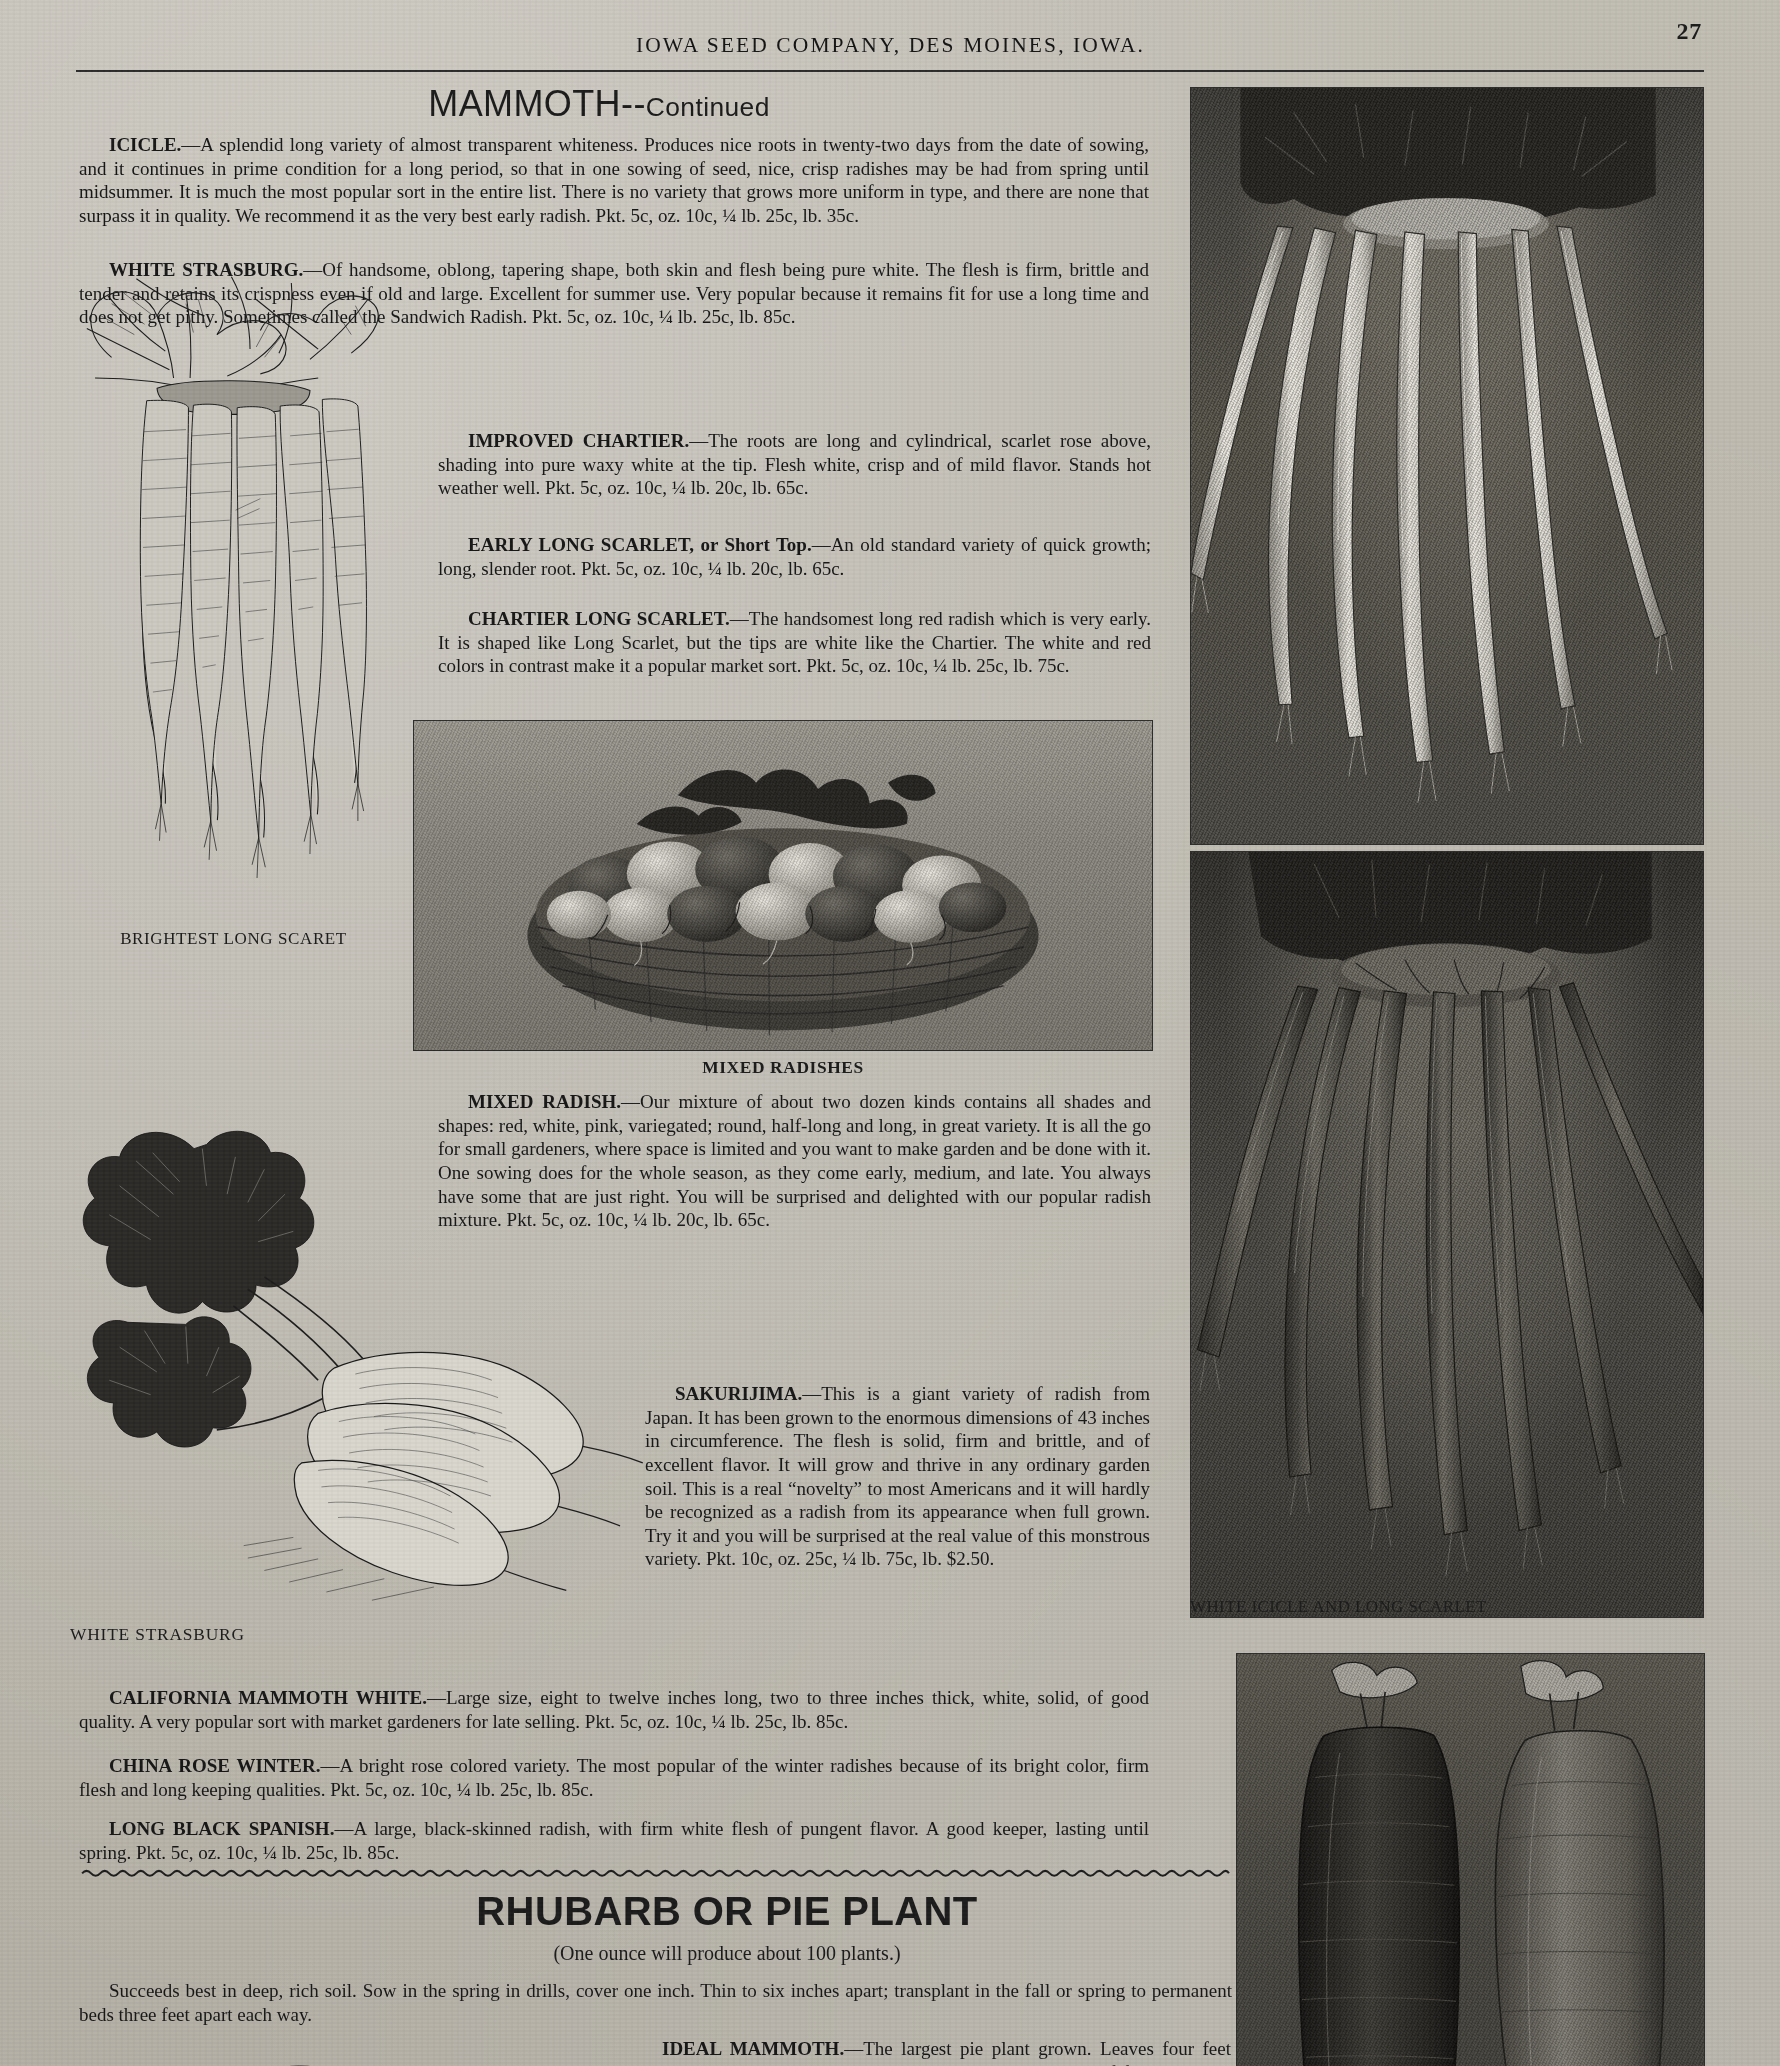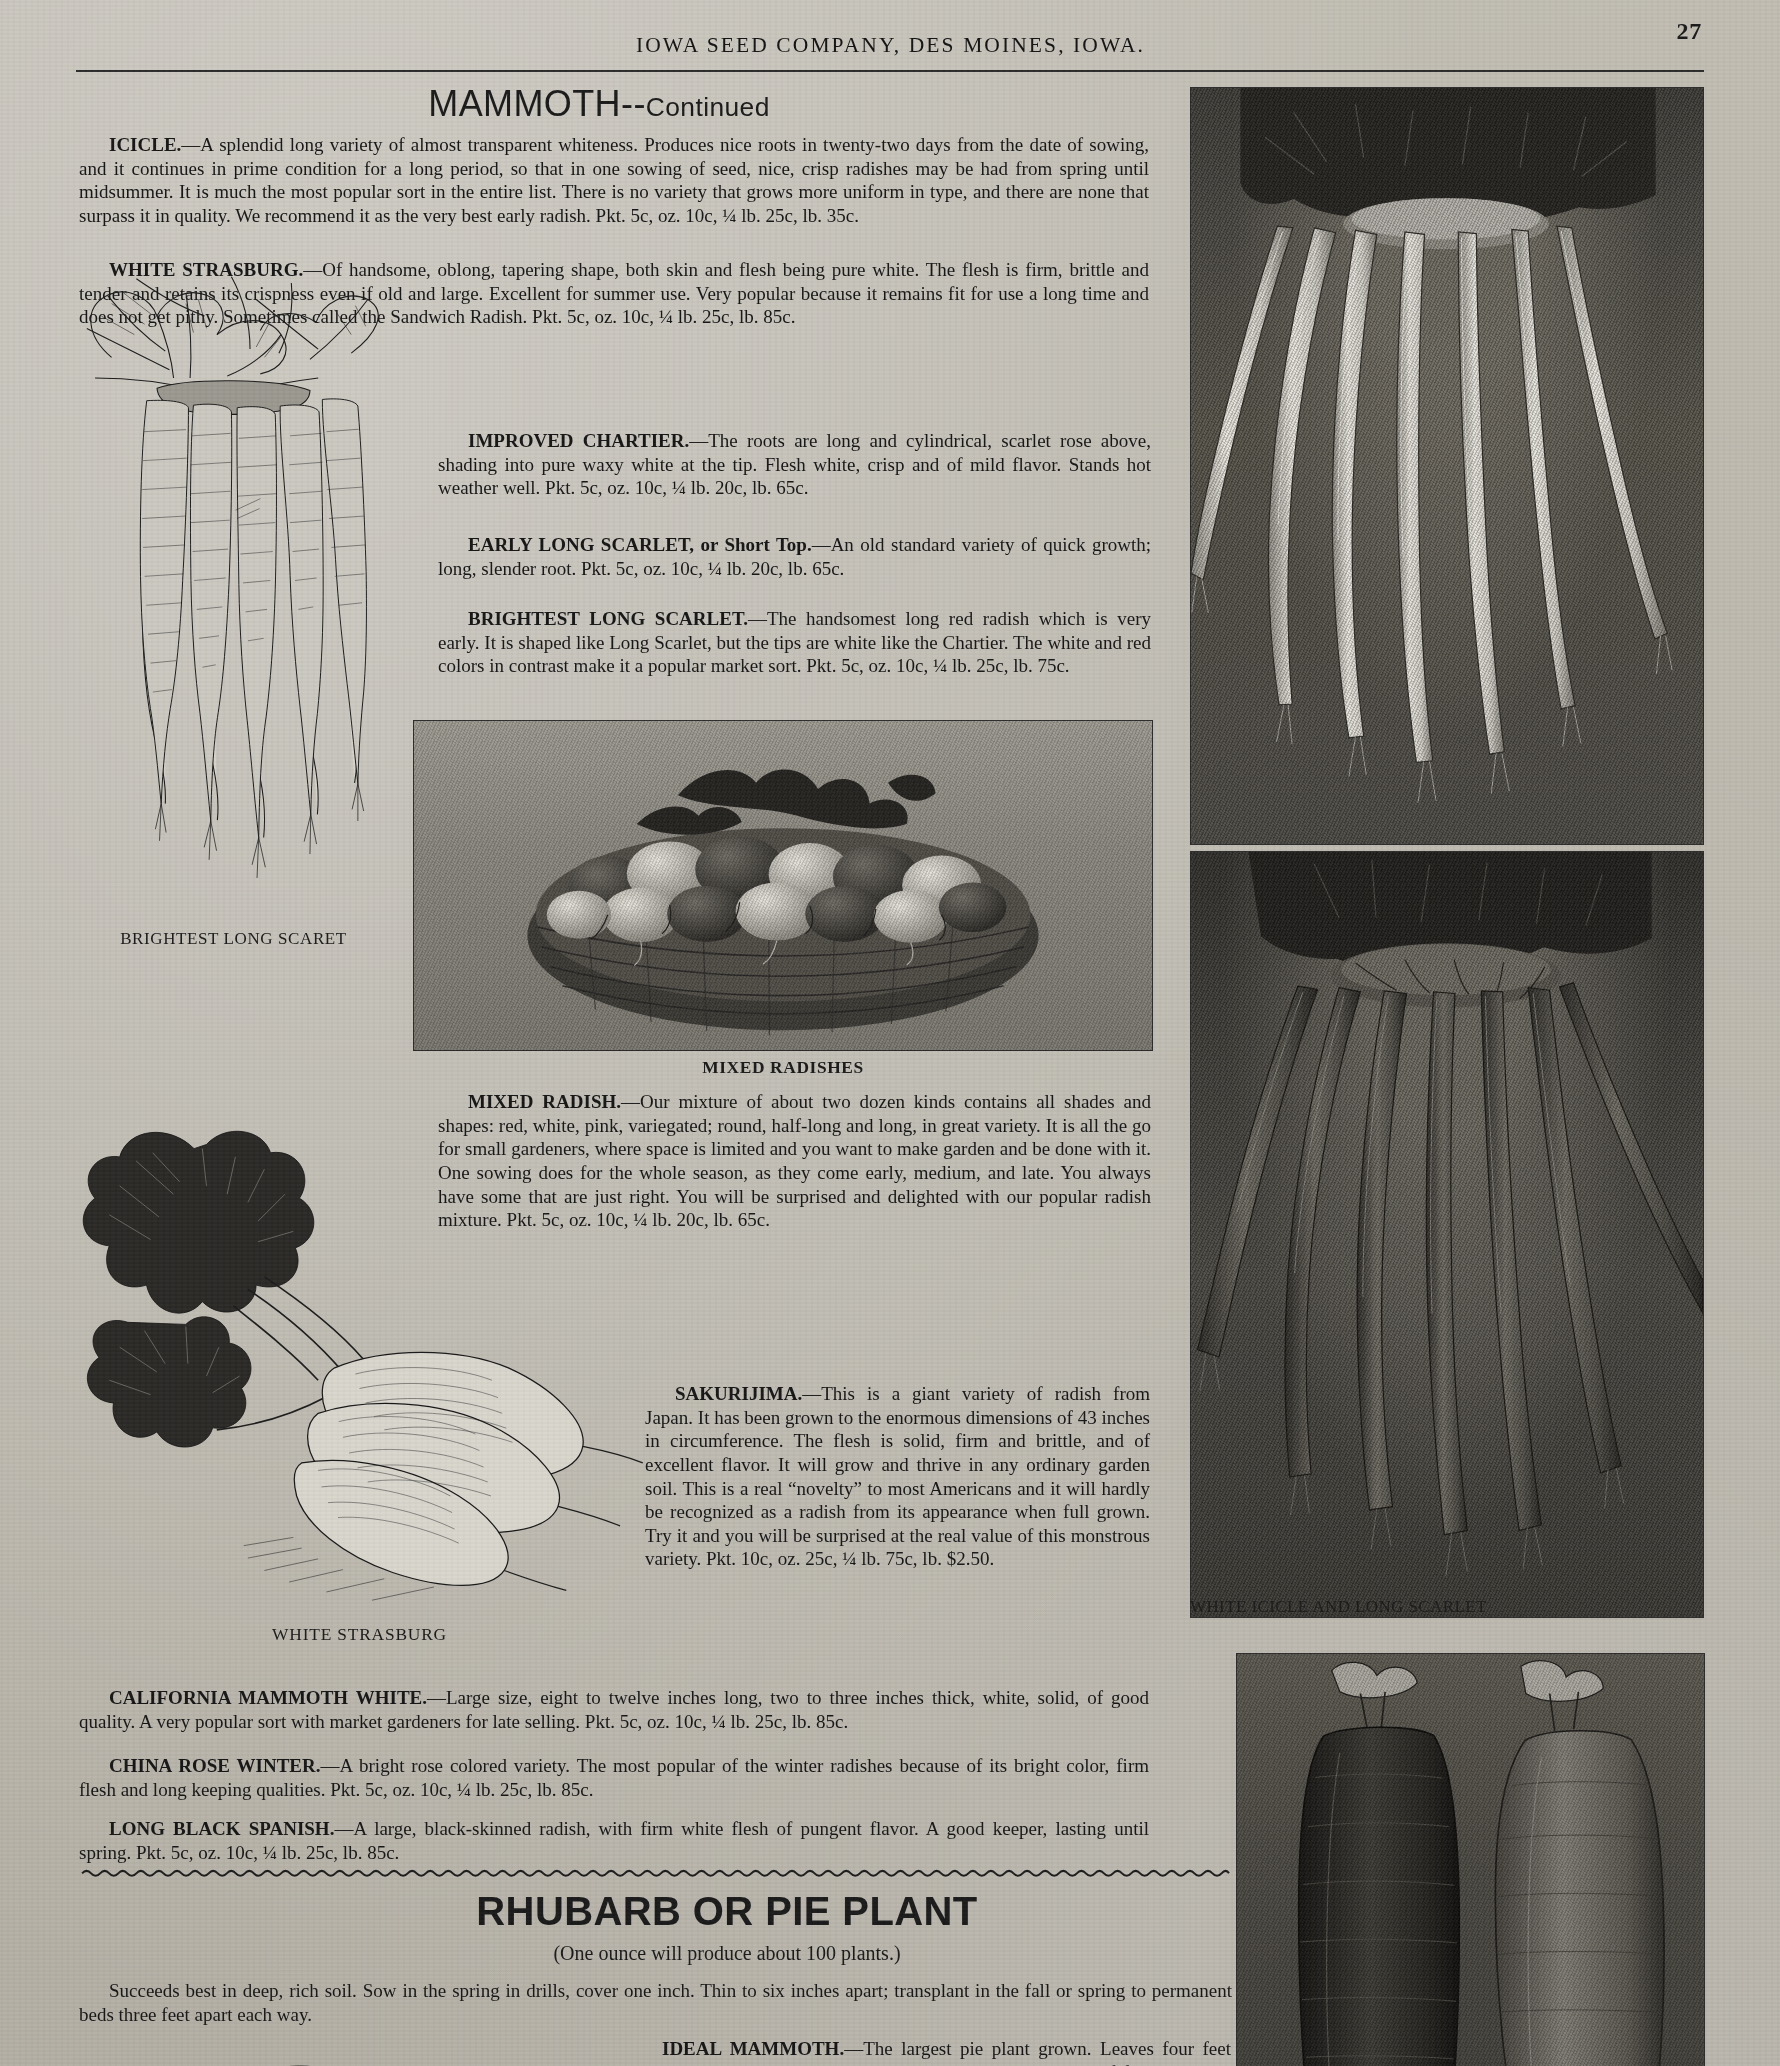--- a/index.html
+++ b/index.html
@@ -140,21 +140,21 @@
       linear-gradient(180deg,#5b584f 0%, #4a4841 30%, #3f3d37 70%, #36342f 100%);
   }
   
   #fig-brightest { left:62px; top:254px; width:343px; height:678px; }
   #cap-brightest { position:absolute; left:62px; top:929px; width:343px; text-align:center; font-size:17px; letter-spacing:0.6px; }
   
   #fig-mixed { left:413px; top:720px; width:740px; height:331px; }
   #cap-mixed { position:absolute; left:413px; top:1057px; width:740px; text-align:center; font-size:17.4px; font-weight:bold; letter-spacing:0.6px; }
   
   #fig-strasburg { left:70px; top:1099px; width:579px; height:525px; }
-  #cap-strasburg { position:absolute; left:70px; top:1624px; width:579px; text-align:center; font-size:17.4px; letter-spacing:0.8px; }
+  #cap-strasburg { position:absolute; left:70px; top:1624px; width:579px; font-size:17.4px; letter-spacing:0.8px; }
   
   #fig-rhubarb { left:66px; top:2045px; width:579px; height:256px; }
 
   
   .engrave { position:absolute; inset:0; }
 </style>
 </head>
 <body>
 
 <div class="page">
@@ -177,21 +177,21 @@
 
   <div class="col indent" id="p-chartier">
     <span class="sc-lab">IMPROVED CHARTIER.</span><span>—The roots are long and cylindrical, scarlet rose above, shading into pure waxy white at the tip. Flesh white, crisp and of mild flavor. Stands hot weather well. Pkt. 5c, oz. 10c, ¼ lb. 20c, lb. 65c.</span>
   </div>
 
   <div class="col indent" id="p-earlylong">
     <span class="sc-lab">EARLY LONG SCARLET, or Short Top.</span><span>—An old standard variety of quick growth; long, slender root. Pkt. 5c, oz. 10c, ¼ lb. 20c, lb. 65c.</span>
   </div>
 
   <div class="col indent" id="p-brightest">
-    <span class="sc-lab">BRIGHTEST LONG SCARLET.</span><span>—The handsomest long red radish which is very early. It is shaped like Long Scarlet, but the tips are white like the Chartier. The white and red colors in contrast make it a popular market sort. Pkt. 5c, oz. 10c, ¼ lb. 25c, lb. 75c.</span>
+    <span class="sc-lab">CHARTIER LONG SCARLET.</span><span>—The handsomest long red radish which is very early. It is shaped like Long Scarlet, but the tips are white like the Chartier. The white and red colors in contrast make it a popular market sort. Pkt. 5c, oz. 10c, ¼ lb. 25c, lb. 75c.</span>
   </div>
 
   <div class="col indent" id="p-mixed">
     <span class="sc-lab">MIXED RADISH.</span><span>—Our mixture of about two dozen kinds contains all shades and shapes: red, white, pink, variegated; round, half-long and long, in great variety. It is all the go for small gardeners, where space is limited and you want to make garden and be done with it. One sowing does for the whole season, as they come early, medium, and late. You always have some that are just right. You will be surprised and delighted with our popular radish mixture. Pkt. 5c, oz. 10c, ¼ lb. 20c, lb. 65c.</span>
   </div>
 
 
   <div class="col indent" id="p-sakurijima">
     <span class="sc-lab">SAKURIJIMA.</span><span>—This is a giant variety of radish from Japan. It has been grown to the enormous dimensions of 43 inches in circumference. The flesh is solid, firm and brittle, and of excellent flavor. It will grow and thrive in any ordinary garden soil. This is a real “novelty” to most Americans and it will hardly be recognized as a radish from its appearance when full grown. Try it and you will be surprised at the real value of this monstrous variety. Pkt. 10c, oz. 25c, ¼ lb. 75c, lb. $2.50.</span>
   </div>

